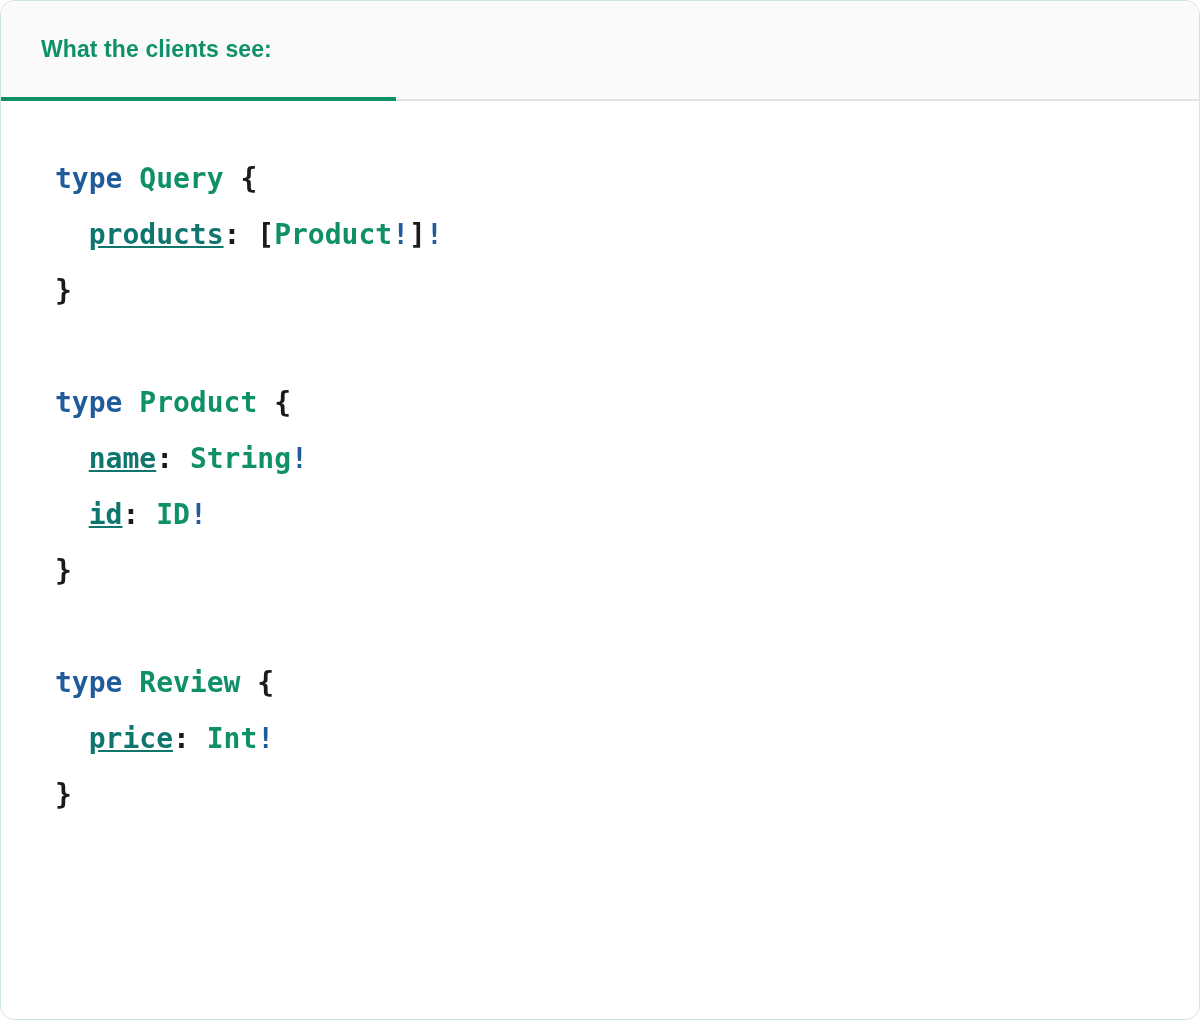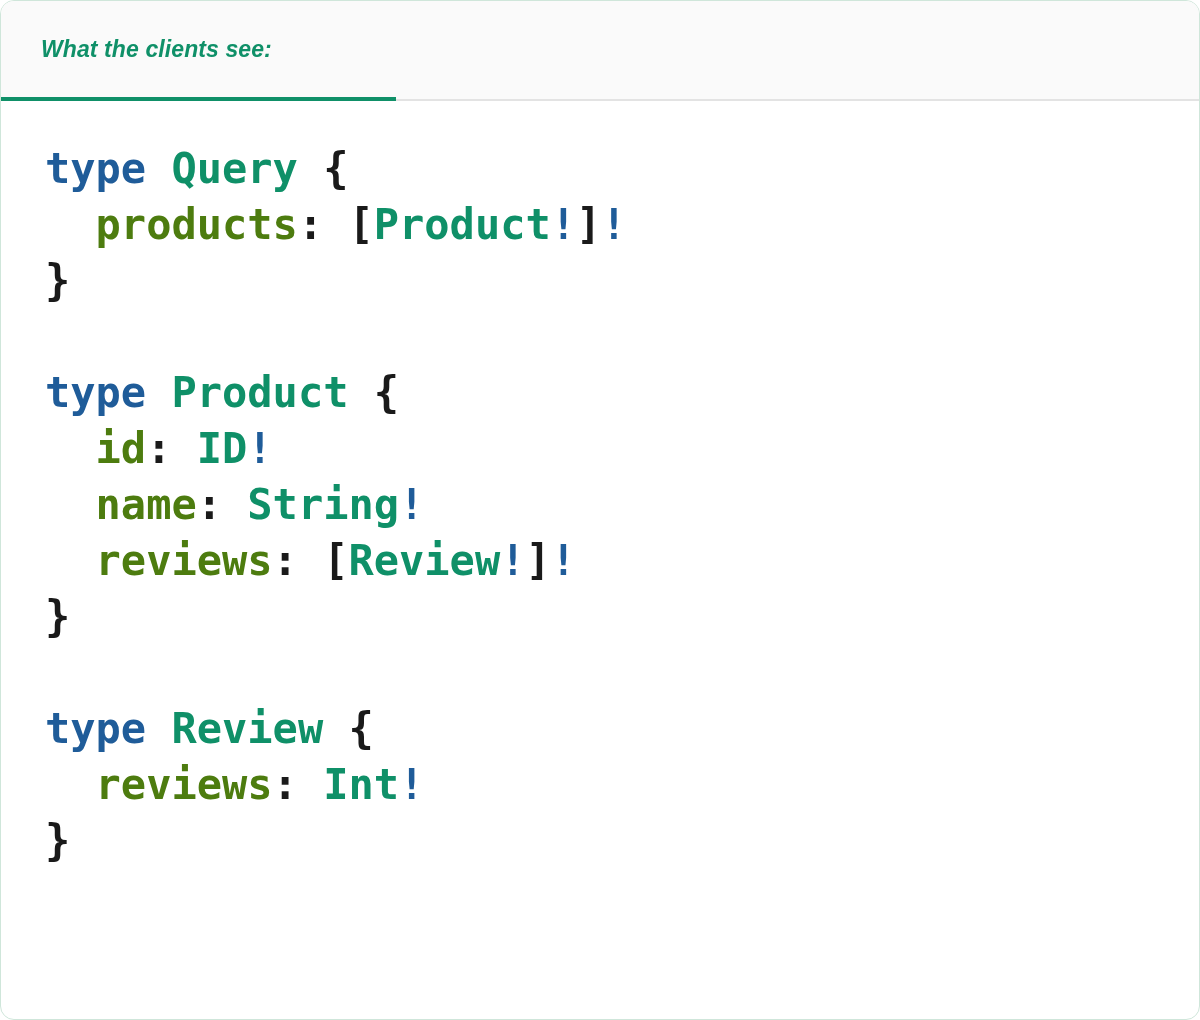--- a/index.html
+++ b/index.html
@@ -48,54 +48,53 @@
     border-bottom: 4px solid #0f9068;
   }
 
   .tab-label {
     font-family: "Liberation Sans", sans-serif;
     font-size: 23px;
     font-weight: 600;
     letter-spacing: 0.1px;
     color: #0f9068;
     white-space: nowrap;
-    font-style: italic;
   }
 
   
   .code-body {
     box-sizing: border-box;
     padding: 36px 40px 40px 40px;
     background: #ffffff;
   }
 
   .code-block {
-    margin: 4px;
+    margin: 14px;
     font-family: "DejaVu Sans Mono", monospace;
-    font-size: 42px;
+    font-size: 28px;
     line-height: 56px;
     white-space: pre;
     color: #1a1a1a;
     font-weight: 700;
   }
 
   .code-line {
     display: block;
     min-height: 56px;
     white-space: pre;
   }
 
   .code-line.blank {
     height: 56px;
   }
 
   
   .tok-keyword { color: #1f5c99; }
   .tok-type    { color: #0f9068; }
-  .tok-field   { color: #4d7c0f; }
+  .tok-field   { color: #0f766e; text-decoration: underline; }
   .tok-punct   { color: #1a1a1a; }
   .tok-bang    { color: #1f5c99; }
   .tok-plain   { color: #1a1a1a; }
 </style>
 </head>
 <body>
 
 <div class="card">
 
   <div class="card-header">
@@ -103,24 +102,23 @@
       <span class="tab-label">What the clients see:</span>
     </div>
   </div>
 
   <div class="code-body">
     <pre class="code-block" id="code-block"><span class="code-line"><span class="tok-keyword">type</span><span class="tok-plain"> </span><span class="tok-type">Query</span><span class="tok-plain"> </span><span class="tok-punct">{</span>
 </span><span class="code-line"><span class="tok-plain">  </span><span class="tok-field">products</span><span class="tok-punct">: </span><span class="tok-punct">[</span><span class="tok-type">Product</span><span class="tok-bang">!</span><span class="tok-punct">]</span><span class="tok-bang">!</span>
 </span><span class="code-line"><span class="tok-punct">}</span>
 </span><span class="code-line blank">
 </span><span class="code-line"><span class="tok-keyword">type</span><span class="tok-plain"> </span><span class="tok-type">Product</span><span class="tok-plain"> </span><span class="tok-punct">{</span>
+</span><span class="code-line"><span class="tok-plain">  </span><span class="tok-field">name</span><span class="tok-punct">: </span><span class="tok-type">String</span><span class="tok-bang">!</span>
 </span><span class="code-line"><span class="tok-plain">  </span><span class="tok-field">id</span><span class="tok-punct">: </span><span class="tok-type">ID</span><span class="tok-bang">!</span>
-</span><span class="code-line"><span class="tok-plain">  </span><span class="tok-field">name</span><span class="tok-punct">: </span><span class="tok-type">String</span><span class="tok-bang">!</span>
-</span><span class="code-line"><span class="tok-plain">  </span><span class="tok-field">reviews</span><span class="tok-punct">: </span><span class="tok-punct">[</span><span class="tok-type">Review</span><span class="tok-bang">!</span><span class="tok-punct">]</span><span class="tok-bang">!</span>
 </span><span class="code-line"><span class="tok-punct">}</span>
 </span><span class="code-line blank">
 </span><span class="code-line"><span class="tok-keyword">type</span><span class="tok-plain"> </span><span class="tok-type">Review</span><span class="tok-plain"> </span><span class="tok-punct">{</span>
-</span><span class="code-line"><span class="tok-plain">  </span><span class="tok-field">reviews</span><span class="tok-punct">: </span><span class="tok-type">Int</span><span class="tok-bang">!</span>
+</span><span class="code-line"><span class="tok-plain">  </span><span class="tok-field">price</span><span class="tok-punct">: </span><span class="tok-type">Int</span><span class="tok-bang">!</span>
 </span><span class="code-line"><span class="tok-punct">}</span>
 </span></pre>
   </div>
 
 </div>
 
 </body></html>

